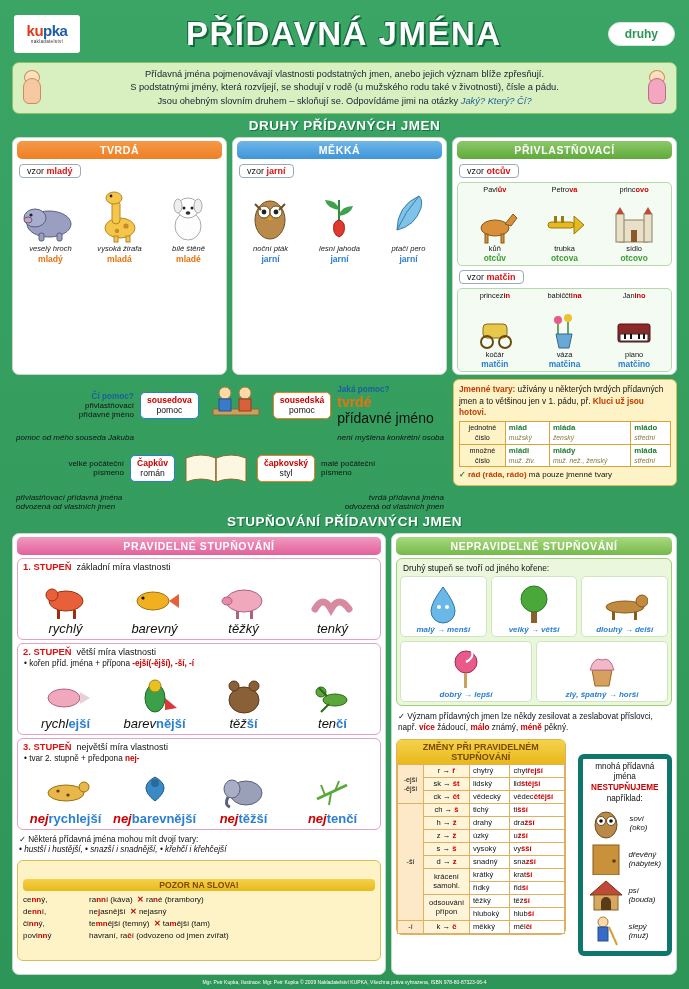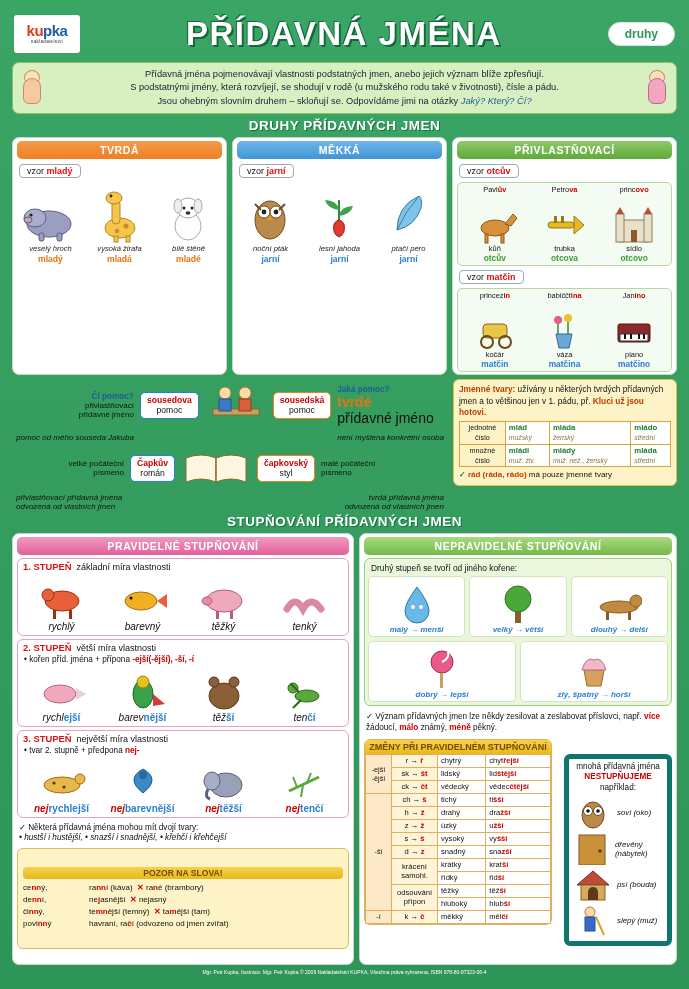--- a/index.html
+++ b/index.html
@@ -192,41 +192,41 @@
     border:1px solid #d9a33a;
     padding:1px 3px;
     vertical-align:middle;
   }
   table.jm .lbl { background:#fdf3c6; font-size:7.2px; text-align:center; }
   table.jm b { color:#1b7d2f; }
   table.jm i { color:#8a7a3a; font-size:6.8px; display:block; font-style:italic;}
 
   
   .stup-row { display:flex; gap:5px; padding: 0 4px; }
-  .stup-left { width: 342px; }
+  .stup-left { width: 374px; }
   .stup-right { flex:1; }
 
   .step-box {
     border:1px solid #e3a3c4;
     border-radius:6px;
     margin:3px 4px;
     background:#fff;
   }
   .step-head {
     display:flex; align-items:center; gap:5px;
     padding:2px 5px;
     font-size:9px;
   }
   .step-head .n { color:#d11; font-weight:bold; font-size:9.4px;}
   .step-sub { font-size:8.2px; padding:0 6px 1px; }
   .step-sub b { color:#c00;text-align:center; }
   .step-pics { display:flex; justify-content:space-around; text-align:center; padding:1px 3px 3px;}
   .step-pics .c { width:24%; }
   .step-pics .p { height:46px; display:flex; align-items:flex-end; justify-content:center;}
-  .step-pics .t { font-size:10px; font-style:italic; }
+  .step-pics .t { font-size:13px; font-style:italic; }
   .step-pics .t b { color:#2a7fd0; font-style:normal;}
 
   .nepr-box { background:#eaf7dd; border:1px solid #9fcf7c; border-radius:6px; margin:3px 4px; padding:3px; }
   .nepr-line { font-size:8.4px; margin:1px 3px 3px; }
   .nepr-grid { display:flex; gap:4px; }
   .nepr-cell { flex:1; background:#fff; border:1px solid #cfe6bd; border-radius:5px; text-align:center; padding:2px; }
   .nepr-pic { height:46px; display:flex; align-items:flex-end; justify-content:center;}
   .nepr-txt { font-size:8px; font-style:italic; color:#2a7fd0; font-weight:bold; }
 
   .vyznam { font-size:8.2px; padding:2px 6px; line-height:1.35; }

